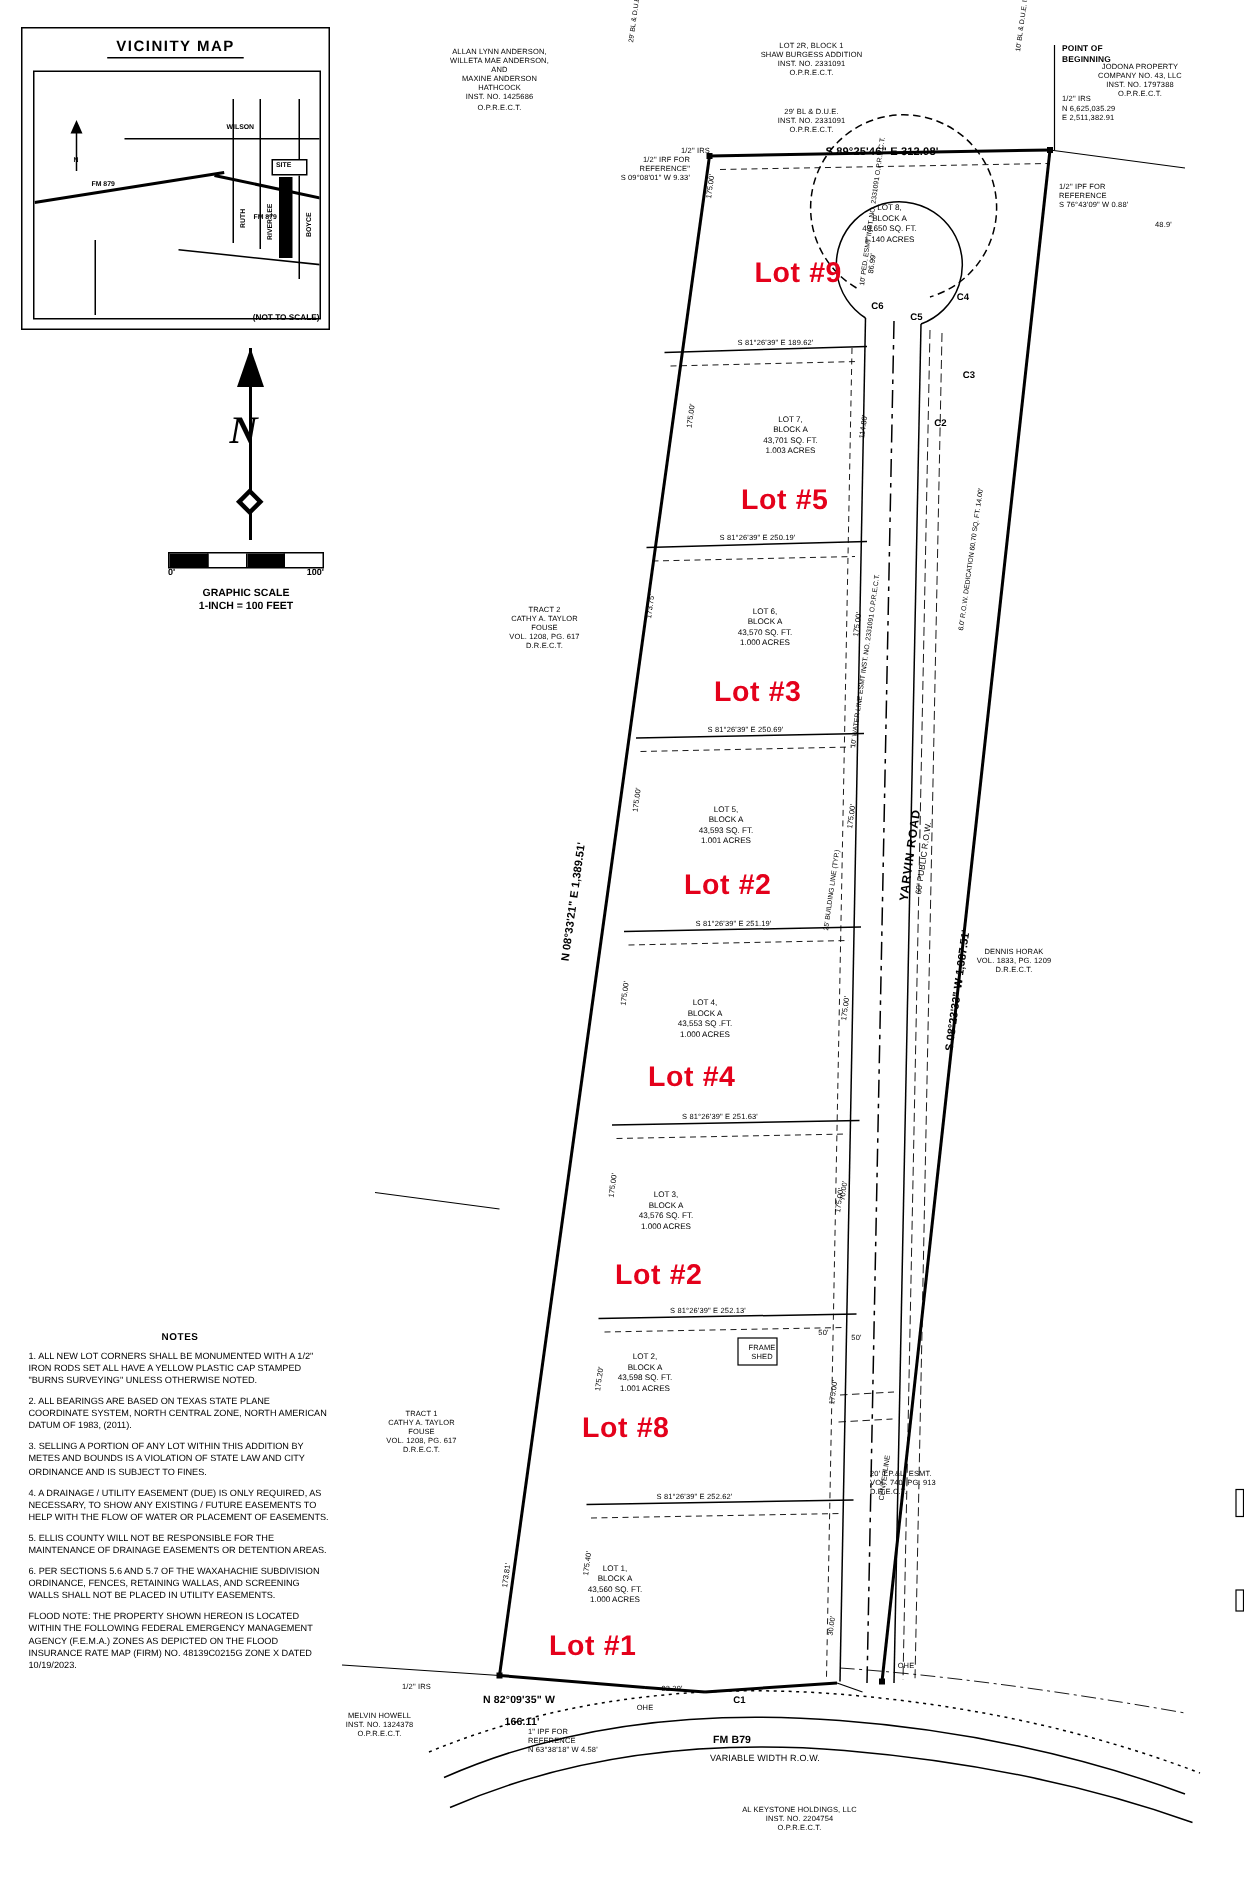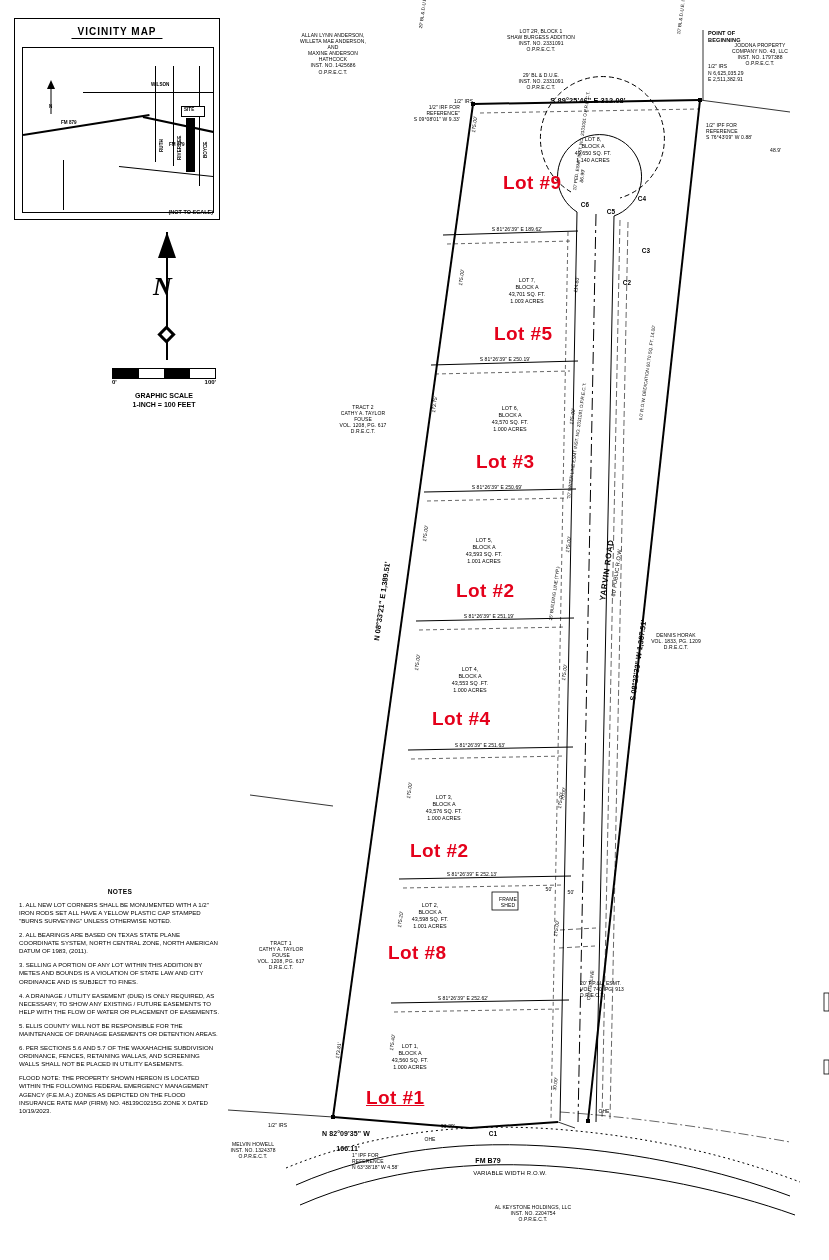--- a/index.html
+++ b/index.html
@@ -307,21 +307,21 @@
 REFERENCE
 N 63°38'18" W 4.58'</div>
 
   <div class="lotlbl" style="left:503px;top:172px;">Lot #9</div>
   <div class="lotlbl" style="left:494px;top:323px;">Lot #5</div>
   <div class="lotlbl" style="left:476px;top:451px;">Lot #3</div>
   <div class="lotlbl" style="left:456px;top:580px;">Lot #2</div>
   <div class="lotlbl" style="left:432px;top:708px;">Lot #4</div>
   <div class="lotlbl" style="left:410px;top:840px;">Lot #2</div>
   <div class="lotlbl" style="left:388px;top:942px;">Lot #8</div>
-  <div class="lotlbl" style="left:366px;top:1087px;text-decoration:underline;">Lot #1</div>
+  <div class="lotlbl" style="left:366px;top:1087px;">Lot #1</div>
 
   <div class="lotinfo" style="left:553px;top:136px;width:80px;">LOT 8,
 BLOCK A
 49,650 SQ. FT.
 1.140 ACRES</div>
   <div class="lotinfo" style="left:487px;top:277px;width:80px;">LOT 7,
 BLOCK A
 43,701 SQ. FT.
 1.003 ACRES</div>
   <div class="lotinfo" style="left:470px;top:405px;width:80px;">LOT 6,

